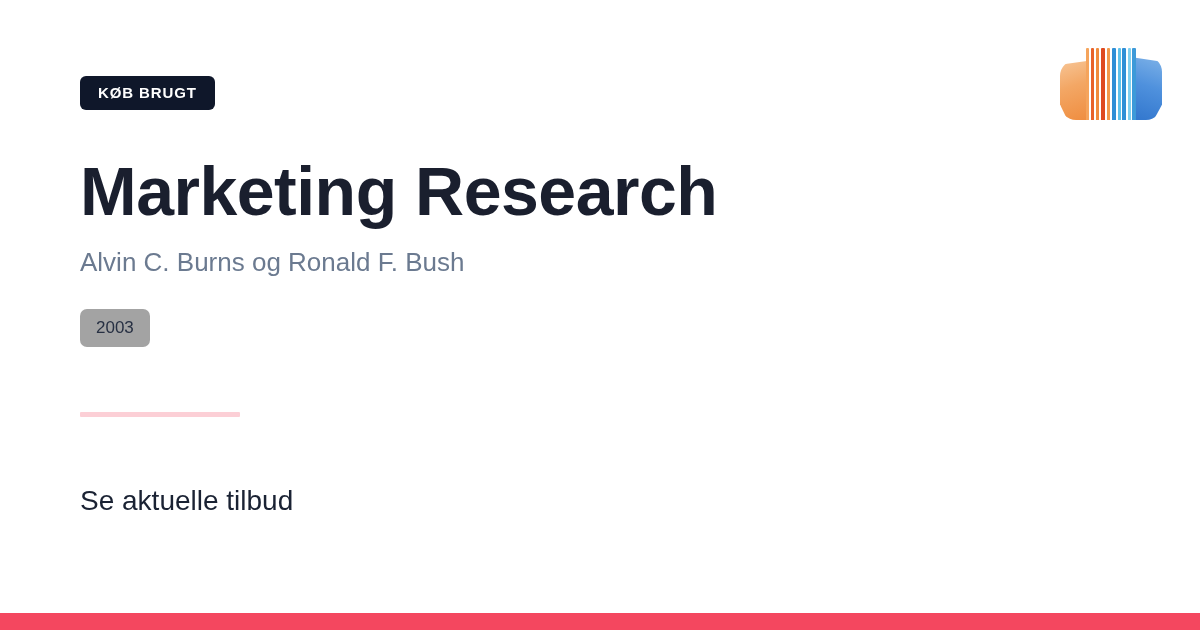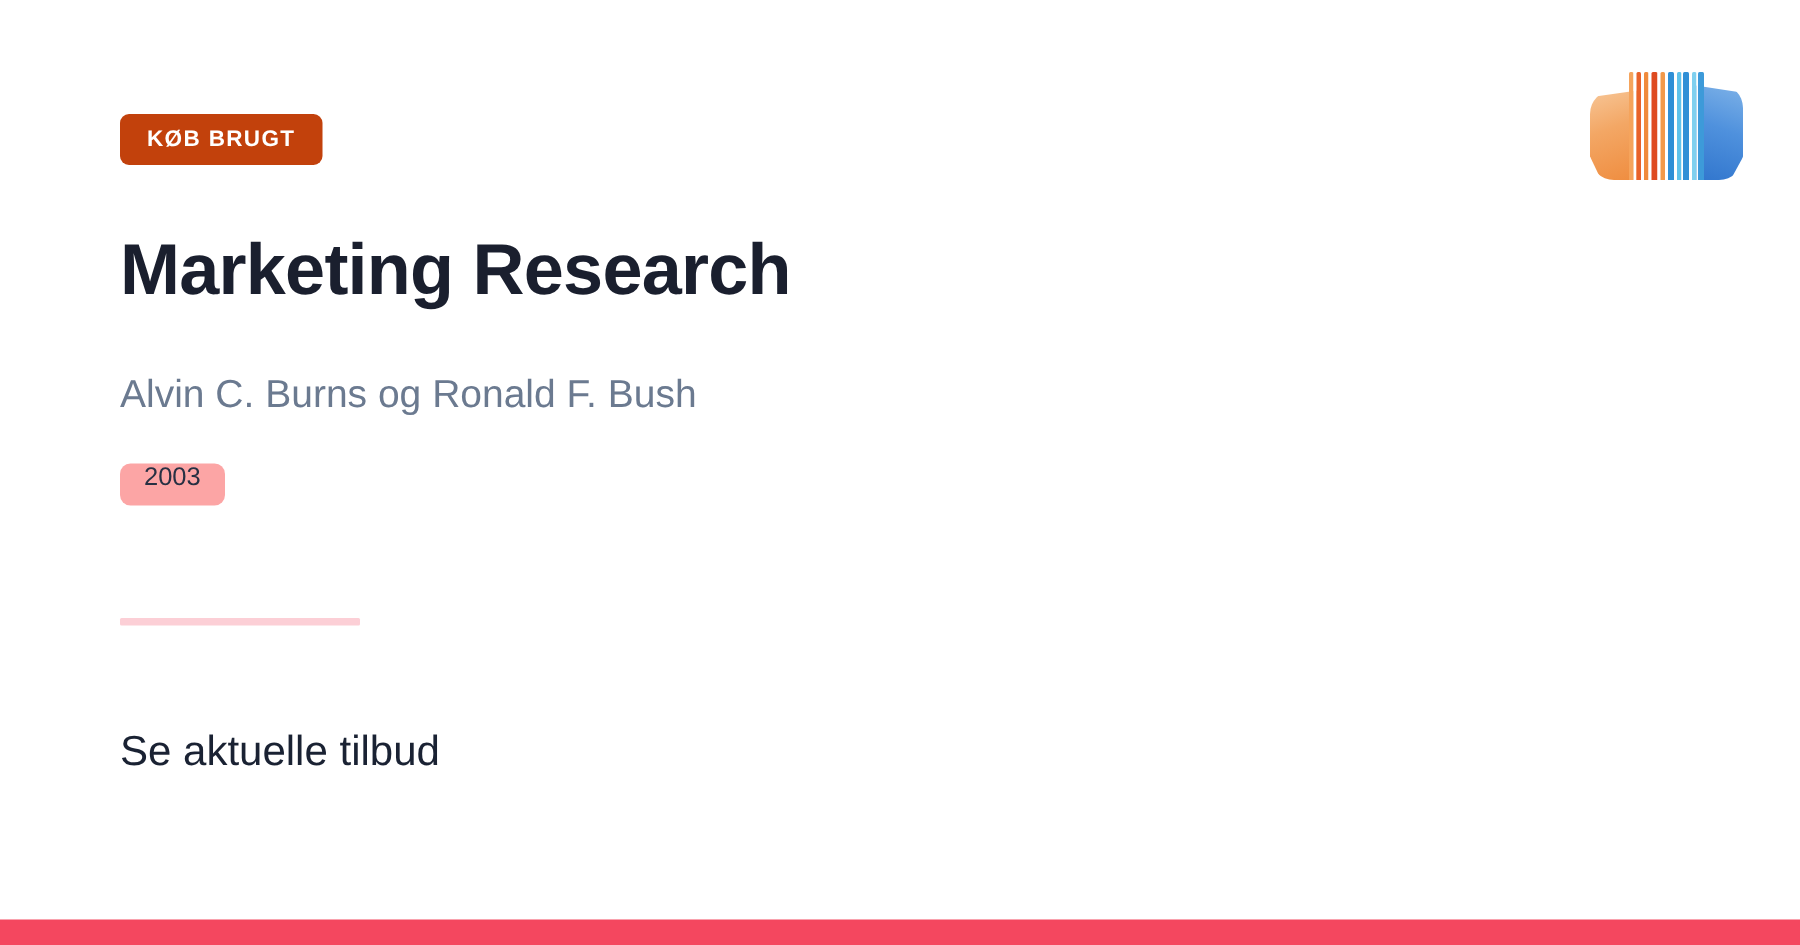--- a/index.html
+++ b/index.html
@@ -94,38 +94,38 @@
   }
 
   
   .badge-row {
     position: absolute;
     left: 80px;
     top: 76px;
   }
   .badge {
     display: inline-block;
-    background: #c2410c;
+    background: #0f172a;
     color: #ffffff;
     font-size: 15px;
     font-weight: bold;
     letter-spacing: 0.9px;
     padding: 9px 18px 10px 18px;
     border-radius: 6px;
     line-height: 1;
     white-space: nowrap;
   }
 
   
   .title {
     position: absolute;
     left: 80px;
     top: 155px;
     margin: 0;
-    font-size: 48px;
+    font-size: 68px;
     font-weight: bold;
     letter-spacing: -0.5px;
     color: #1a1f2e;
     line-height: 1.08;
     white-space: nowrap;
   }
 
   
   .authors {
     position: absolute;
@@ -138,24 +138,24 @@
     line-height: 1.3;
     white-space: nowrap;
   }
 
   
   .year-chip {
     position: absolute;
     left: 80px;
     top: 309px;
     display: inline-block;
-    background: #fca5a5;
+    background: #a3a3a3;
     color: #273043;
     font-size: 17px;
-    padding: 0 16px 11px 16px;
+    padding: 10px 16px 11px 16px;
     border-radius: 7px;
     line-height: 1;
   }
 
   
   .divider {
     position: absolute;
     left: 80px;
     top: 412px;
     width: 160px;

